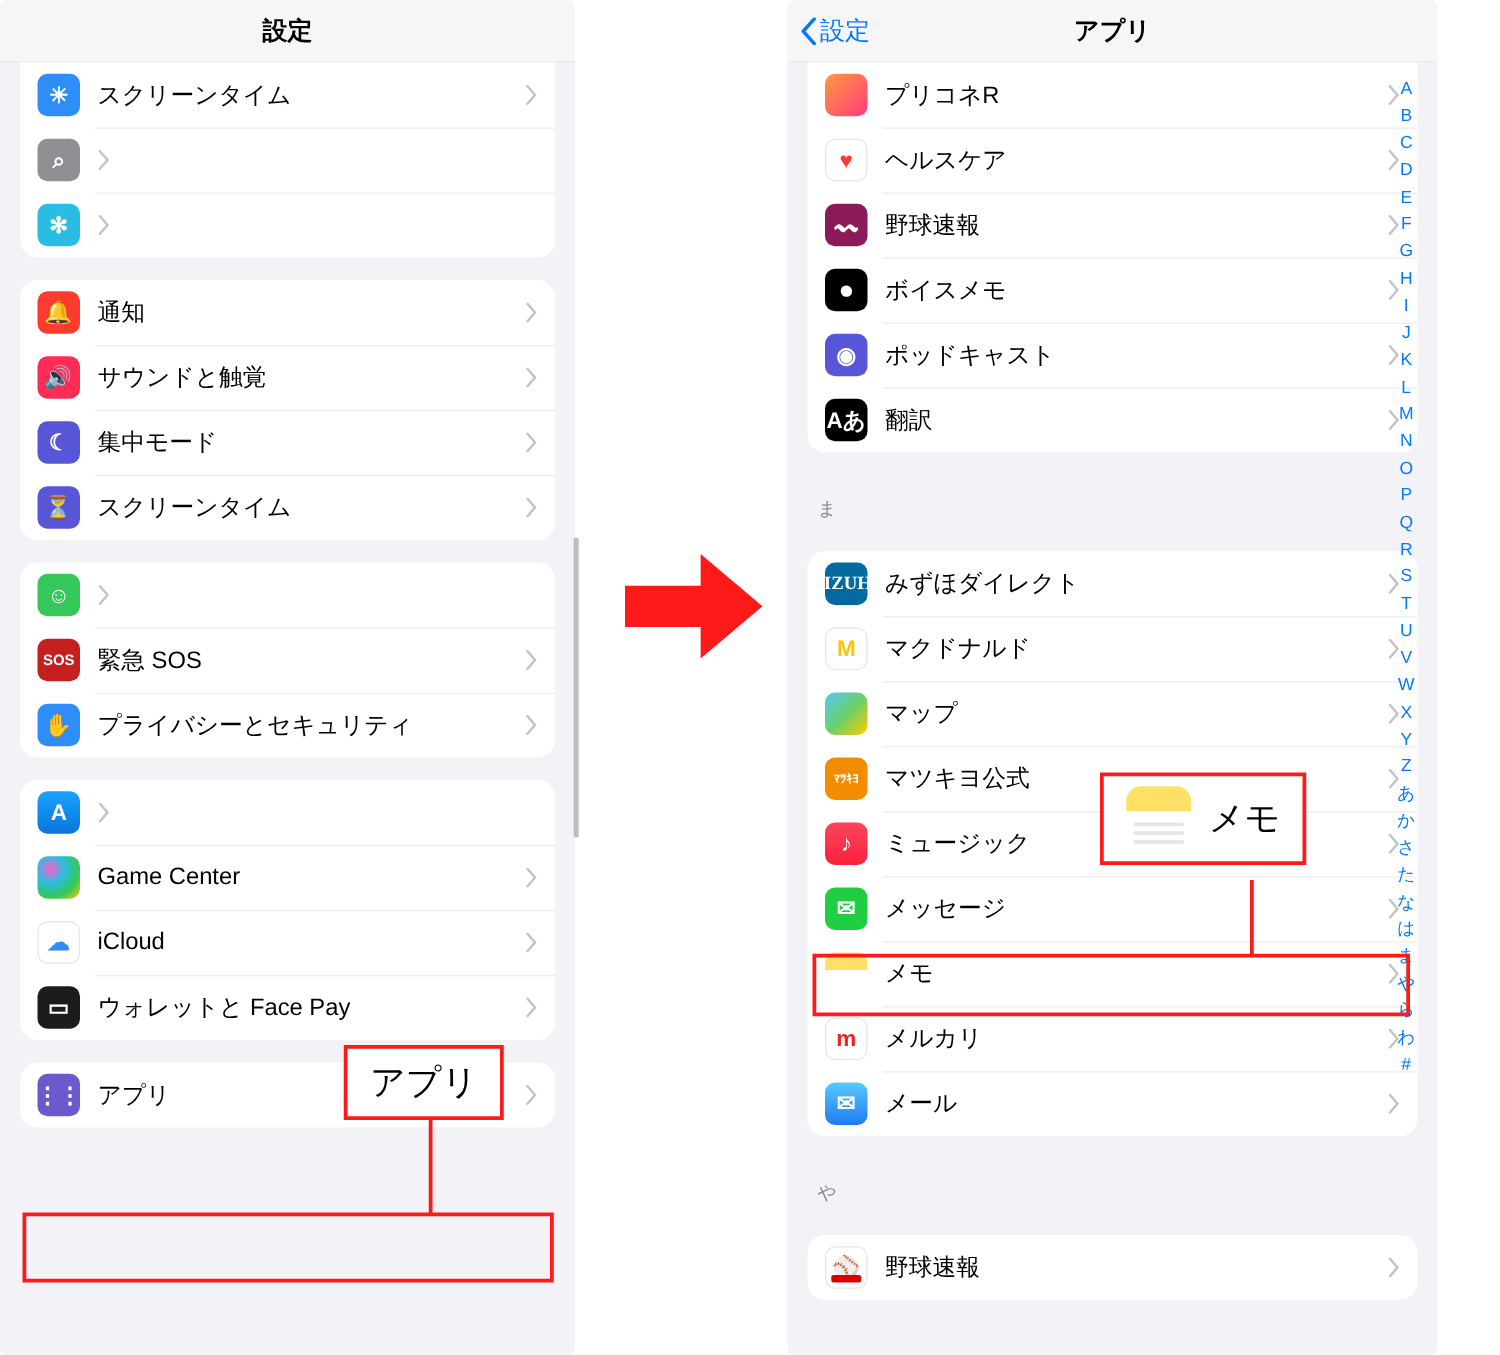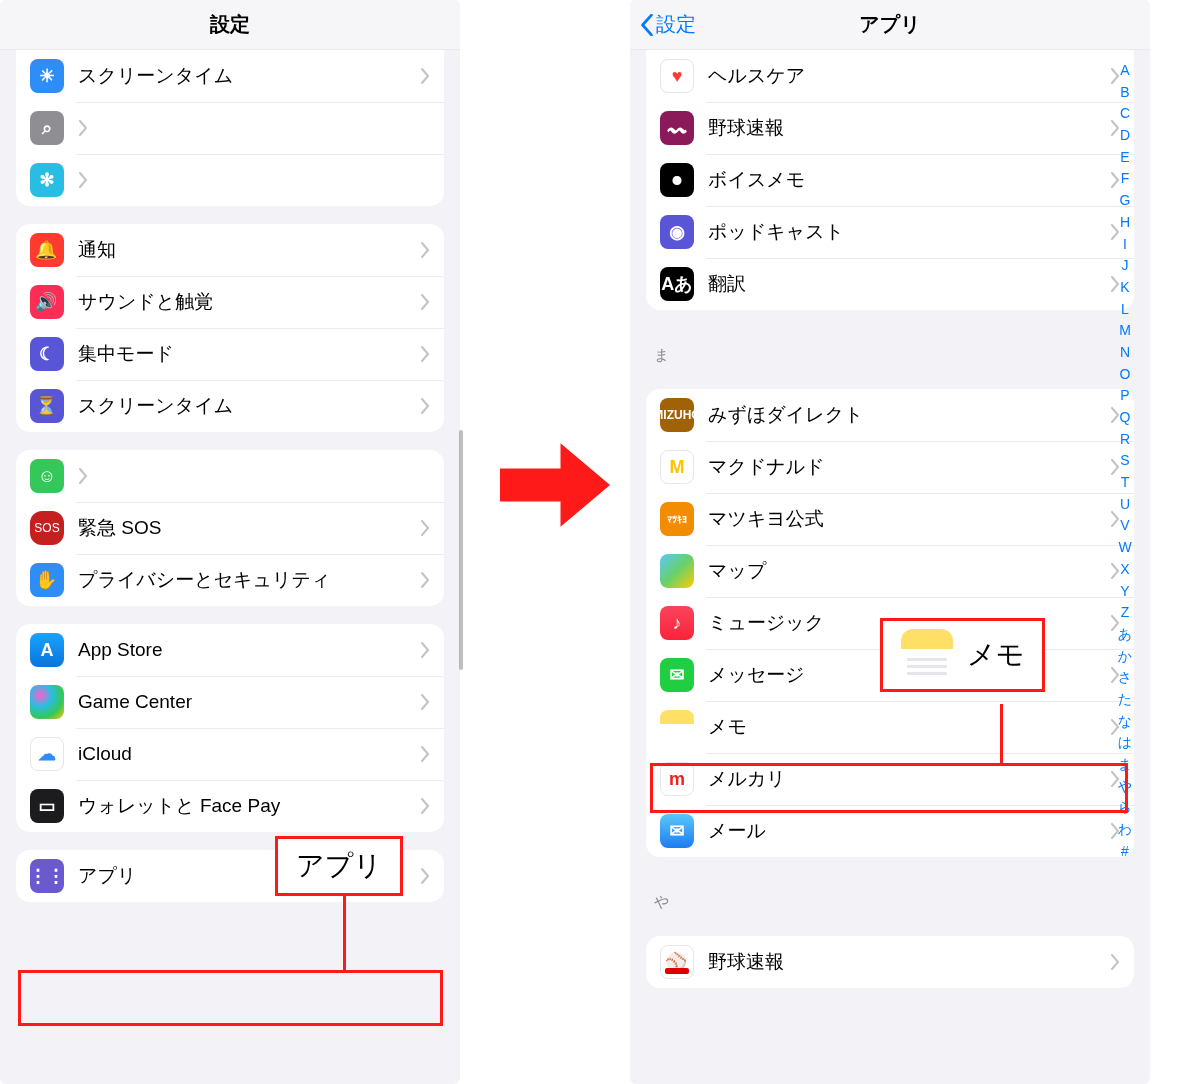--- a/index.html
+++ b/index.html
@@ -92,33 +92,33 @@
 
   
   .ic-blue { background: #2e8df7; }
   .ic-gray { background: #8e8e93; }
   .ic-cyan { background: #2abde3; }
   .ic-red { background: #ff3b30; }
   .ic-pink { background: #ff2d55; }
   .ic-purple { background: #5856d6; }
   .ic-green { background: #34c759; }
   .ic-white { background: #ffffff; border: 1px solid #e5e5ea; color: #ff3b30; }
-  .ic-darkred { background: #c52020; font-size: 12px; font-weight: 400; border-radius: 12px; }
+  .ic-darkred { background: #c52020; font-size: 12px; font-weight: 700; }
   .ic-img { background: linear-gradient(135deg,#ff9a3c,#ff3b7f); }
   .ic-yellow { background: linear-gradient(#ffe066 40%, #fff 40%); }
   .ic-appstore { background: linear-gradient(#19a3ff,#0a74da); }
   .ic-gc { background: radial-gradient(circle at 30% 30%, #ff5ecb, #2abde3, #34c759, #ffcc00); }
   .ic-cloud { background: #fff; border:1px solid #e5e5ea; color:#2e8df7; }
   .ic-wallet { background: #1c1c1e; }
   .ic-apps { background: #6a5acd; }
   .ic-msg { background: #1fce41; }
   .ic-music { background: linear-gradient(#fb445c,#fa233b); }
   .ic-mail { background: linear-gradient(#5ac8fa,#1d7cf2); }
   .ic-black { background: #000; }
-  .ic-navy { background: #a16207; color:#fff; font-size:12px; }
+  .ic-navy { background: #0369a1; color:#fff; font-size:15px;font-family:Liberation Serif, serif; }
   .ic-mc { background: #fff; border:1px solid #e5e5ea; color:#ffc300; }
   .ic-maps { background: linear-gradient(135deg,#5ac8fa 0%,#68d06a 50%,#ffcc00 100%); }
   .ic-orange { background: #f28c00; font-size:10px; }
   .ic-plum { background: #8b1a5a; }
   .ic-baseball { background:#fff; border:1px solid #e5e5ea; position:relative; }
   .ic-baseball::after{ content:""; position:absolute; left:4px; right:4px; bottom:4px; height:6px; background:#d00; border-radius:2px; }
   .ic-mercari { background:#fff; border:1px solid #e5e5ea; color:#e22; }
 
   
   .hl {
@@ -283,21 +283,20 @@
           <div class="chev">
             <svg viewBox="0 0 10 16">
               <path d="M2 1 L8 8 L2 15" stroke="#3c3c43" stroke-width="2" fill="none" stroke-linecap="round" stroke-linejoin="round"></path>
             </svg>
           </div>
         </div>
       </div>
       <div class="group">
         <div class="row">
           <div class="icon ic-appstore">A</div>
-          <div class="label">App Store</div>
           <div class="chev">
             <svg viewBox="0 0 10 16">
               <path d="M2 1 L8 8 L2 15" stroke="#3c3c43" stroke-width="2" fill="none" stroke-linecap="round" stroke-linejoin="round"></path>
             </svg>
           </div>
         </div>
         <div class="row">
           <div class="icon ic-gc"></div>
           <div class="label">Game Center</div>
           <div class="chev">
@@ -353,20 +352,29 @@
       <svg viewBox="0 0 12 20">
           <path d="M10 1 L2 10 L10 19" stroke="#007aff" stroke-width="2.5" fill="none" stroke-linecap="round" stroke-linejoin="round"></path>
         </svg>
       <span>設定</span>
     </div>
     <div class="nav-title">アプリ</div>
   </div>
   <div class="scroll" id="right-scroll">
       <div class="group first-cut">
         <div class="row">
+          <div class="icon ic-img"></div>
+          <div class="label">プリコネR</div>
+          <div class="chev">
+            <svg viewBox="0 0 10 16">
+              <path d="M2 1 L8 8 L2 15" stroke="#3c3c43" stroke-width="2" fill="none" stroke-linecap="round" stroke-linejoin="round"></path>
+            </svg>
+          </div>
+        </div>
+        <div class="row">
           <div class="icon ic-white">♥</div>
           <div class="label">ヘルスケア</div>
           <div class="chev">
             <svg viewBox="0 0 10 16">
               <path d="M2 1 L8 8 L2 15" stroke="#3c3c43" stroke-width="2" fill="none" stroke-linecap="round" stroke-linejoin="round"></path>
             </svg>
           </div>
         </div>
         <div class="row">
           <div class="icon ic-plum">〰</div>
@@ -419,31 +427,31 @@
         <div class="row">
           <div class="icon ic-mc">M</div>
           <div class="label">マクドナルド</div>
           <div class="chev">
             <svg viewBox="0 0 10 16">
               <path d="M2 1 L8 8 L2 15" stroke="#3c3c43" stroke-width="2" fill="none" stroke-linecap="round" stroke-linejoin="round"></path>
             </svg>
           </div>
         </div>
         <div class="row">
+          <div class="icon ic-maps"></div>
+          <div class="label">マップ</div>
+          <div class="chev">
+            <svg viewBox="0 0 10 16">
+              <path d="M2 1 L8 8 L2 15" stroke="#3c3c43" stroke-width="2" fill="none" stroke-linecap="round" stroke-linejoin="round"></path>
+            </svg>
+          </div>
+        </div>
+        <div class="row">
           <div class="icon ic-orange">ﾏﾂｷﾖ</div>
           <div class="label">マツキヨ公式</div>
-          <div class="chev">
-            <svg viewBox="0 0 10 16">
-              <path d="M2 1 L8 8 L2 15" stroke="#3c3c43" stroke-width="2" fill="none" stroke-linecap="round" stroke-linejoin="round"></path>
-            </svg>
-          </div>
-        </div>
-        <div class="row">
-          <div class="icon ic-maps"></div>
-          <div class="label">マップ</div>
           <div class="chev">
             <svg viewBox="0 0 10 16">
               <path d="M2 1 L8 8 L2 15" stroke="#3c3c43" stroke-width="2" fill="none" stroke-linecap="round" stroke-linejoin="round"></path>
             </svg>
           </div>
         </div>
         <div class="row">
           <div class="icon ic-music">♪</div>
           <div class="label">ミュージック</div>
           <div class="chev">

